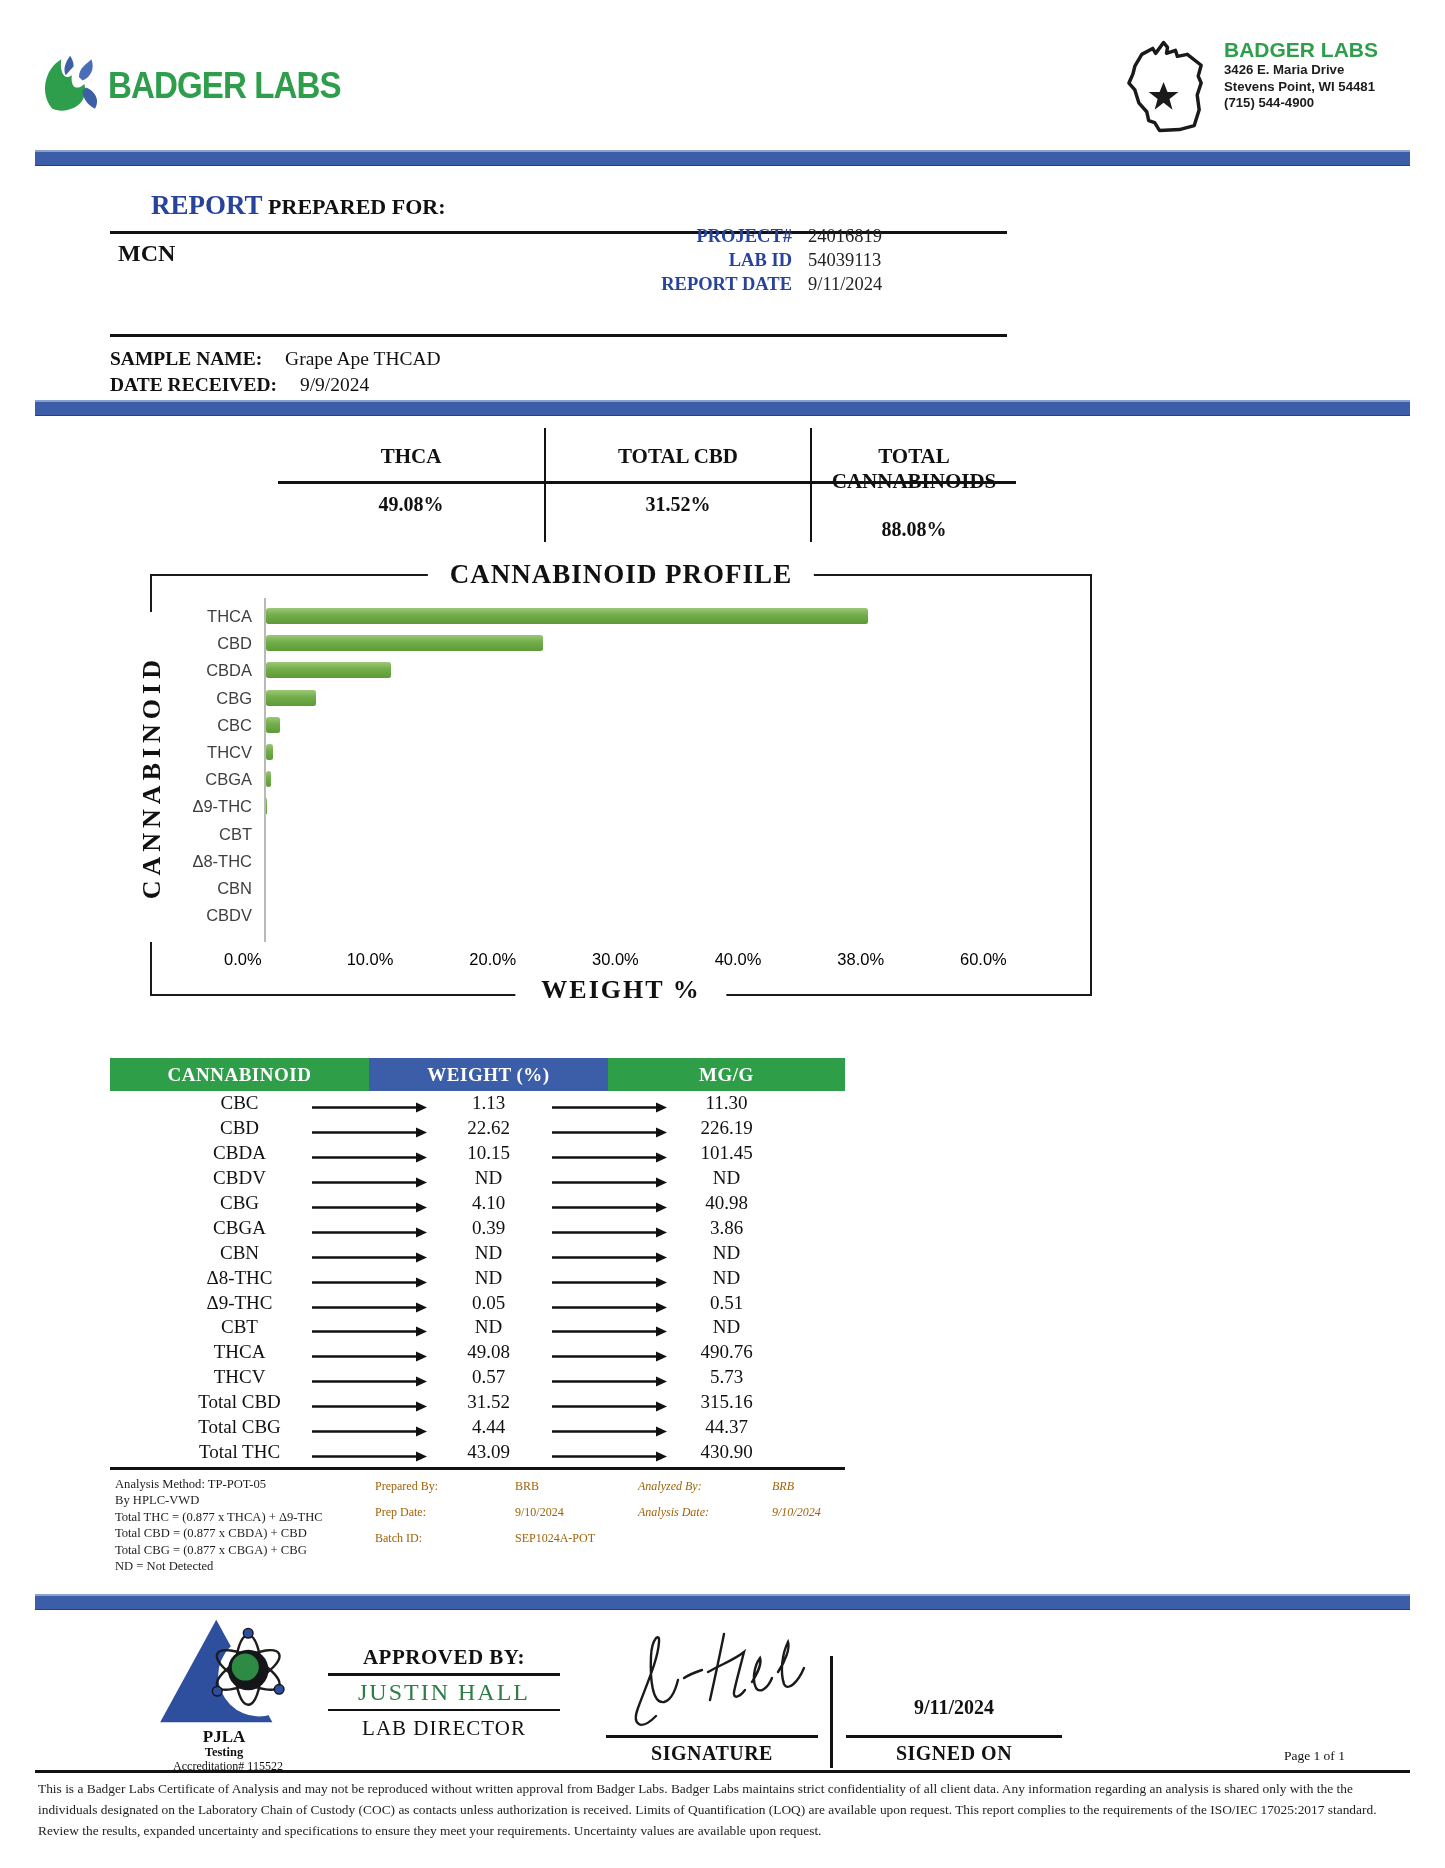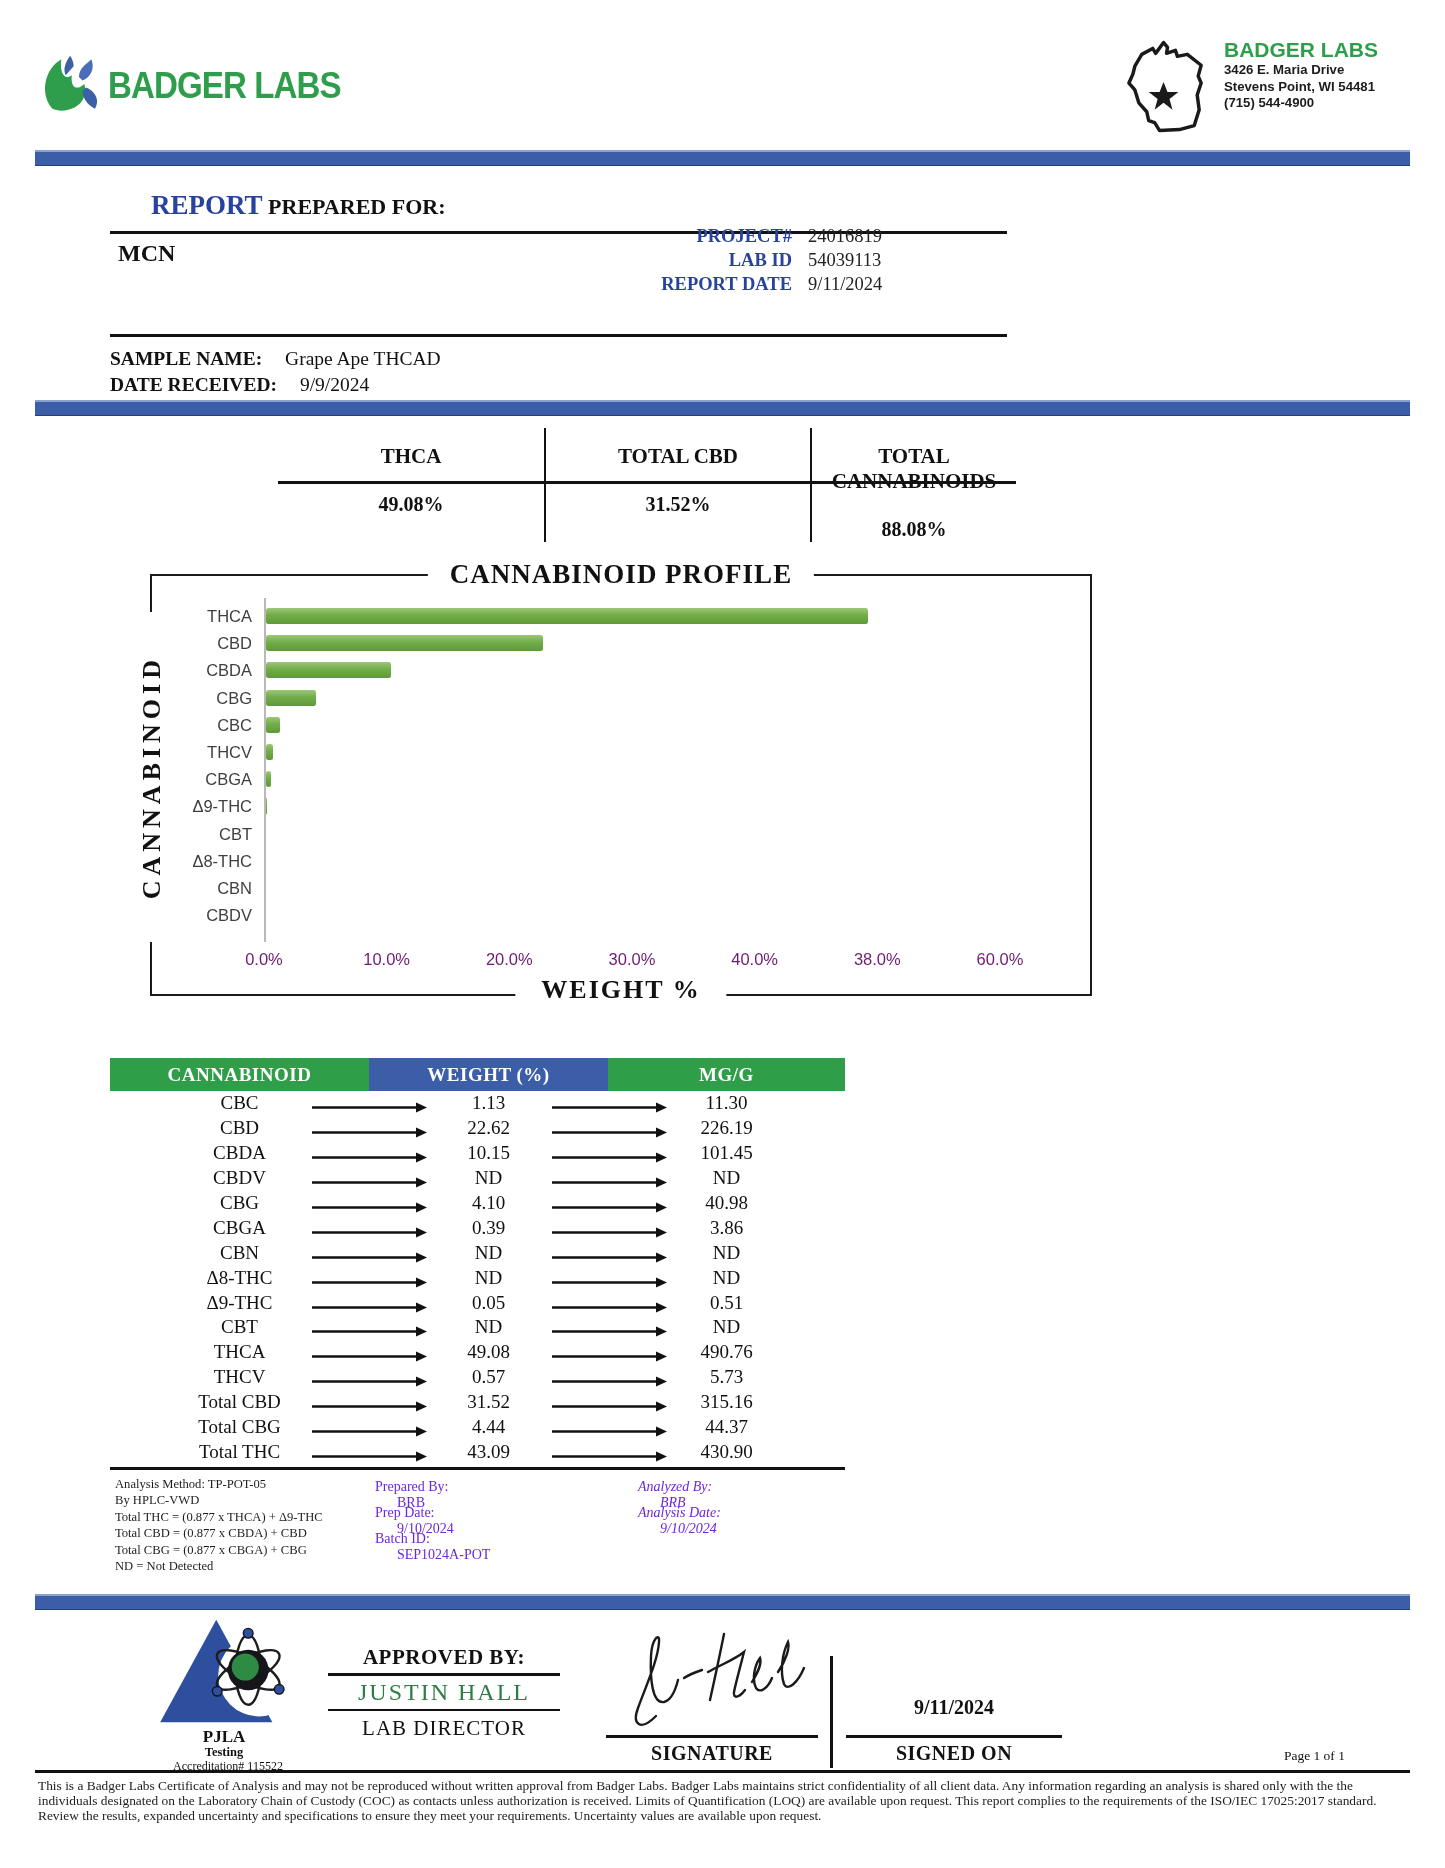--- a/index.html
+++ b/index.html
@@ -53,39 +53,39 @@
   #chart-ylab{position:absolute;left:-19px;top:36px;height:330px;width:38px;background:#fff;
               display:flex;align-items:center;justify-content:center;}
   #chart-ylab span{writing-mode:vertical-rl;transform:rotate(180deg);font-size:26px;font-weight:bold;letter-spacing:5px;}
   #chart-xlabel{position:absolute;left:50%;top:399px;transform:translateX(-50%);background:#fff;
                 padding:0 26px;font-size:26px;font-weight:bold;letter-spacing:2px;}
   #chart-axis{position:absolute;left:112px;top:22px;width:1.5px;height:344px;background:#b9b9b9;}
   .cat-label{position:absolute;left:0;width:100px;text-align:right;font-family:"Liberation Sans",sans-serif;
              font-size:16.5px;color:#3f3f3f;line-height:18px;}
   .bar{position:absolute;left:114px;height:16px;border-radius:2.5px;
        background:linear-gradient(#9dc878 0%,#71ad48 45%,#5f9a3a 100%);}
-  .tick{position:absolute;top:374px;width:80px;margin-left:-40px;text-align:center;
-        font-family:"Liberation Sans",sans-serif;font-size:16.5px;color:#701a75;}
+  .tick{position:absolute;top:374px;width:80px;margin-left:-40px;
+        font-family:"Liberation Sans",sans-serif;font-size:16.5px;color:#000000;}
 
   
   #tbl-head{left:110px;top:1058px;width:735px;height:33px;display:grid;grid-template-columns:259px 239px 237px;}
   .th{display:flex;align-items:center;justify-content:center;color:#fff;font-weight:bold;font-size:19px;letter-spacing:.5px;}
   .th.green{background:#2f9e49;}
   .th.blue{background:#3c5ea9;}
   #tbl-rows{left:110px;top:1091px;width:735px;}
   .trow{position:relative;height:24.9px;display:grid;grid-template-columns:259px 239px 237px;align-items:center;font-size:19px;}
   .trow div{text-align:center;}
   .arr{position:absolute;top:50%;margin-top:-6px;}
   #tbl-rule{left:110px;top:1467px;width:735px;height:2.5px;background:#121212;}
 
   
   #notes-left{left:115px;top:1476px;width:260px;font-size:12.6px;line-height:16.4px;color:#1d1d1d;}
   #notes-mid{left:375px;top:1479px;width:260px;}
   #notes-right{left:638px;top:1479px;width:300px;font-style:italic;}
-  .note-row{display:flex;height:26px;font-size:14px;color:#6d28d9;flex-direction:column;}
+  .note-row{display:flex;height:26px;font-size:12px;color:#a16207;}
   .note-row .nl{width:118px;}
   #notes-right .note-row .nl{width:112px;}
   .note-row .nv{margin-left:22px;}
 
   
   #pjla-logo{left:150px;top:1610px;}
   #pjla-org{left:150px;top:1727px;width:148px;text-align:center;font-weight:bold;font-size:17px;}
   #pjla-sub{left:150px;top:1745px;width:148px;text-align:center;font-weight:bold;font-size:12.5px;}
   #pjla-accr{left:118px;top:1759px;width:220px;text-align:center;font-size:12px;}
   #approved{left:328px;top:1645px;width:232px;text-align:center;}
@@ -95,21 +95,21 @@
   #approver-title{font-size:21px;letter-spacing:1px;padding-top:2px;}
   #sig-svg{left:628px;top:1620px;}
   #sig-line{left:606px;top:1735px;width:212px;height:2.5px;background:#121212;}
   #sig-label{left:606px;top:1742px;width:212px;text-align:center;font-weight:bold;font-size:20px;letter-spacing:.5px;}
   #div-v{left:830px;top:1656px;width:2.5px;height:112px;background:#121212;}
   #signed-date{left:846px;top:1696px;width:216px;text-align:center;font-weight:bold;font-size:20px;}
   #signed-line{left:846px;top:1735px;width:216px;height:2.5px;background:#121212;}
   #signed-label{left:846px;top:1742px;width:216px;text-align:center;font-weight:bold;font-size:20px;letter-spacing:.5px;}
   #page-label{left:1145px;top:1748px;width:200px;text-align:right;font-size:13.5px;}
   #footer-rule{left:35px;top:1770px;width:1375px;height:3px;background:#121212;}
-  #footer-text{left:38px;top:1778px;width:1372px;font-size:13.4px;line-height:15px;color:#222;}
+  #footer-text{left:38px;top:1778px;width:1372px;font-size:13.4px;line-height:21px;color:#222;}
 </style>
 </head>
 <body>
 
 <div id="page">
 
   <div class="abs" id="hdr-logo">
     <span>
       <svg width="62" height="64" viewBox="0 0 70 68">
         <path d="M14,62 C0,46 4,18 24,6 C22,22 28,30 36,24 C34,38 42,42 50,34 C54,48 46,60 32,63 C25,65 19,64 14,62 Z" fill="#2f9e4c"></path>

